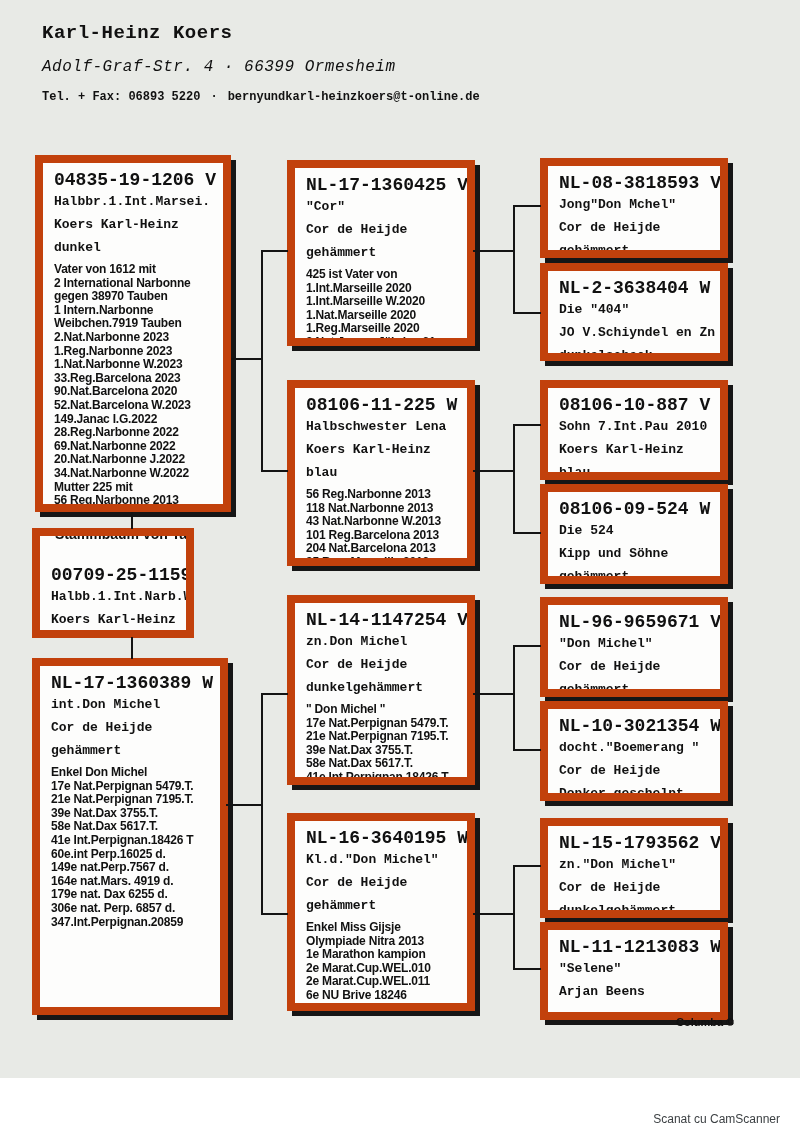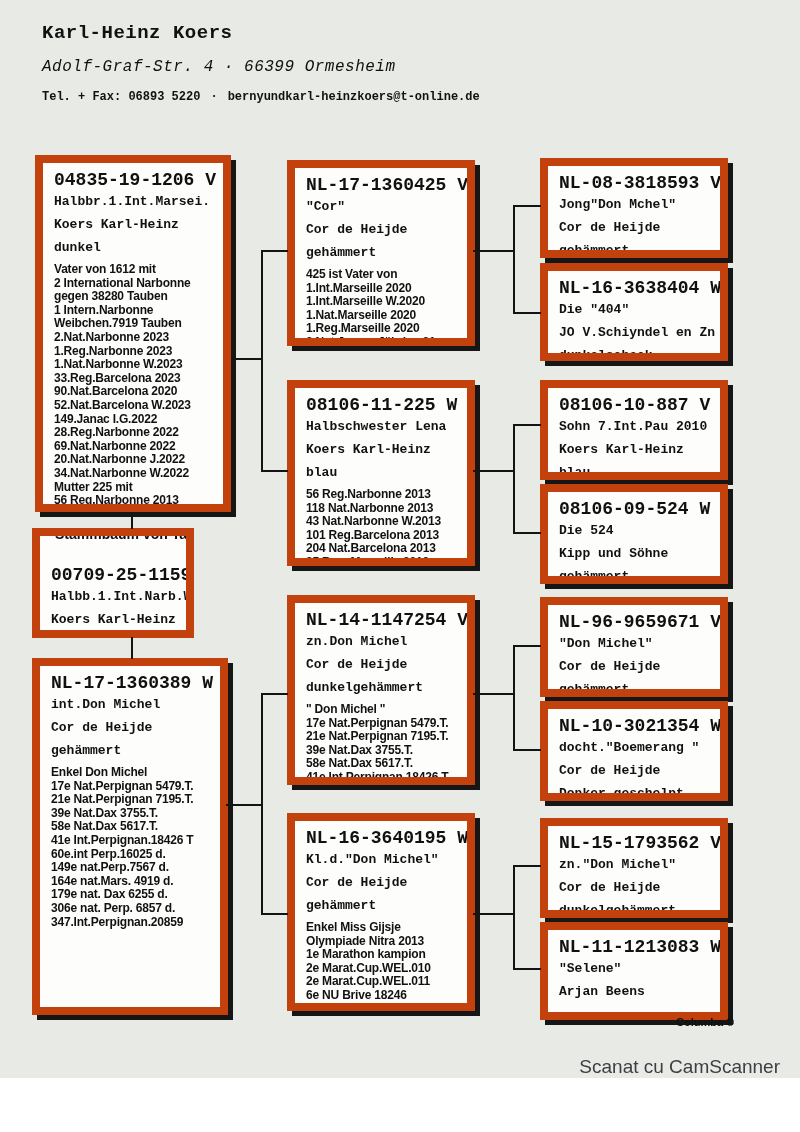--- a/index.html
+++ b/index.html
@@ -43,42 +43,42 @@
   .b-fmf{left:540px;top:380px;width:188px;height:100px}
   .b-fmm{left:540px;top:484px;width:188px;height:100px}
   .b-mff{left:540px;top:597px;width:188px;height:100px}
   .b-mfm{left:540px;top:701px;width:188px;height:100px}
   .b-mmf{left:540px;top:818px;width:188px;height:100px}
   .b-mmm{left:540px;top:922px;width:188px;height:98px}
 
   .ln{position:absolute;background:#141414}
 
   .f-columba{position:absolute;left:676px;top:1016px;font-size:11px;font-weight:700}
-  .f-scan{position:absolute;right:20px;top:1056px;font-size:19px;color:#3c4043}
+  .f-scan{position:absolute;right:20px;top:1112px;font-size:12px;color:#3c4043}
 </style>
 </head>
 <body>
 
 <div class="page">
 
   <div class="hdr-name">Karl-Heinz Koers</div>
   <div class="hdr-addr">Adolf-Graf-Str. 4  ·  66399 Ormesheim</div>
   <div class="hdr-tel"><span>Tel. + Fax: 06893 5220</span><span class="sep">·</span><span class="email">bernyundkarl-heinzkoers@t-online.de</span></div>
 
   <div class="pbox b-father">
     <div class="ring">04835-19-1206 V</div>
     <div class="subs">
         <div>Halbbr.1.Int.Marsei.</div>
         <div>Koers Karl-Heinz</div>
         <div>dunkel</div>
       </div>
     <div class="dets">
         <div>Vater von 1612 mit</div>
         <div>2 International Narbonne</div>
-        <div>gegen 38280 Tauben</div>
+        <div>gegen 38970 Tauben</div>
         <div>1 Intern.Narbonne</div>
         <div>Weibchen.7919 Tauben</div>
         <div>2.Nat.Narbonne 2023</div>
         <div>1.Reg.Narbonne 2023</div>
         <div>1.Nat.Narbonne W.2023</div>
         <div>33.Reg.Barcelona 2023</div>
         <div>90.Nat.Barcelona 2020</div>
         <div>52.Nat.Barcelona W.2023</div>
         <div>149.Janac I.G.2022</div>
         <div>28.Reg.Narbonne 2022</div>
@@ -193,21 +193,21 @@
 
   <div class="pbox b-fff">
     <div class="ring">NL-08-3818593 V</div>
     <div class="subs">
         <div>Jong"Don Mchel"</div>
         <div>Cor de Heijde</div>
         <div>gehämmert</div>
       </div>
   </div>
   <div class="pbox b-ffm">
-    <div class="ring">NL-16-3638404 W</div>
+    <div class="ring">NL-2-3638404 W</div>
     <div class="subs">
         <div>Die "404"</div>
         <div>JO V.Schiyndel en Zn</div>
         <div>dunkelscheck</div>
       </div>
   </div>
   <div class="pbox b-fmf">
     <div class="ring">08106-10-887 V</div>
     <div class="subs">
         <div>Sohn 7.Int.Pau 2010</div>

